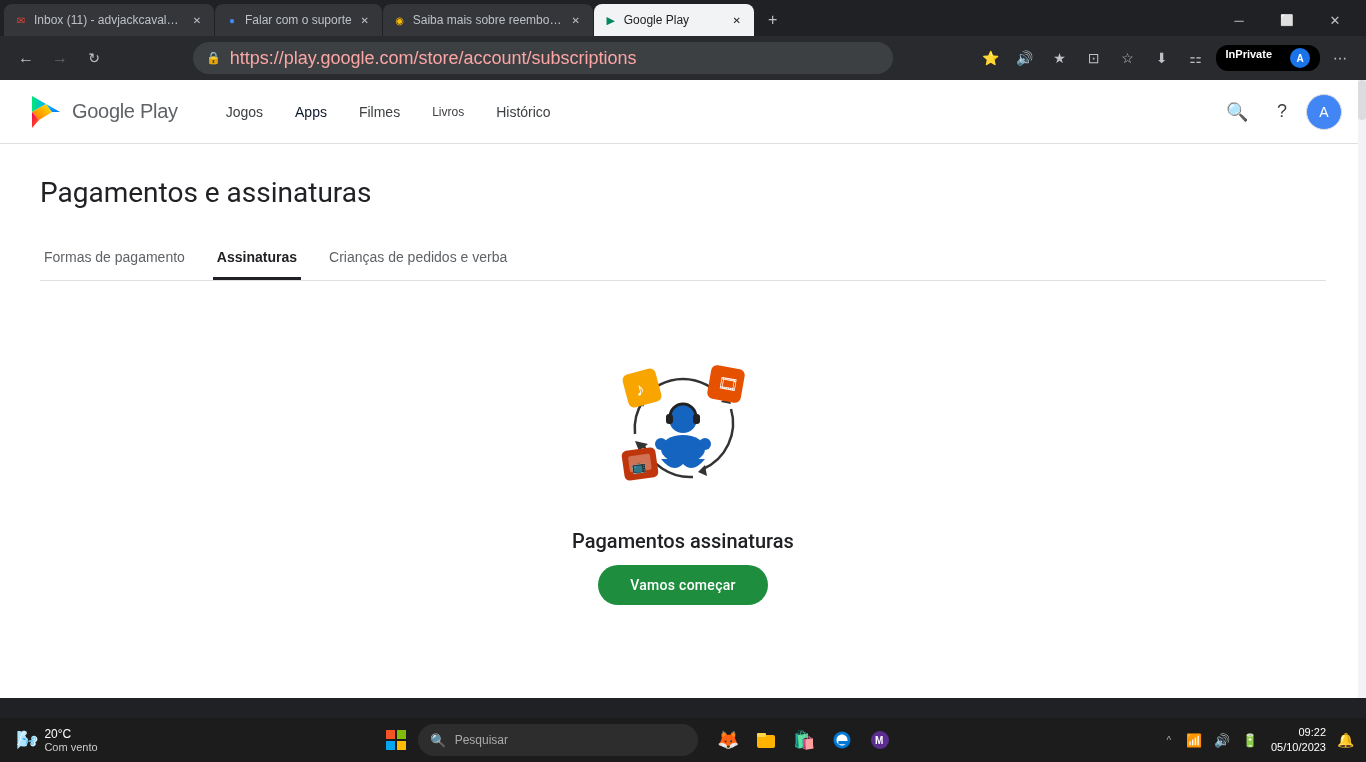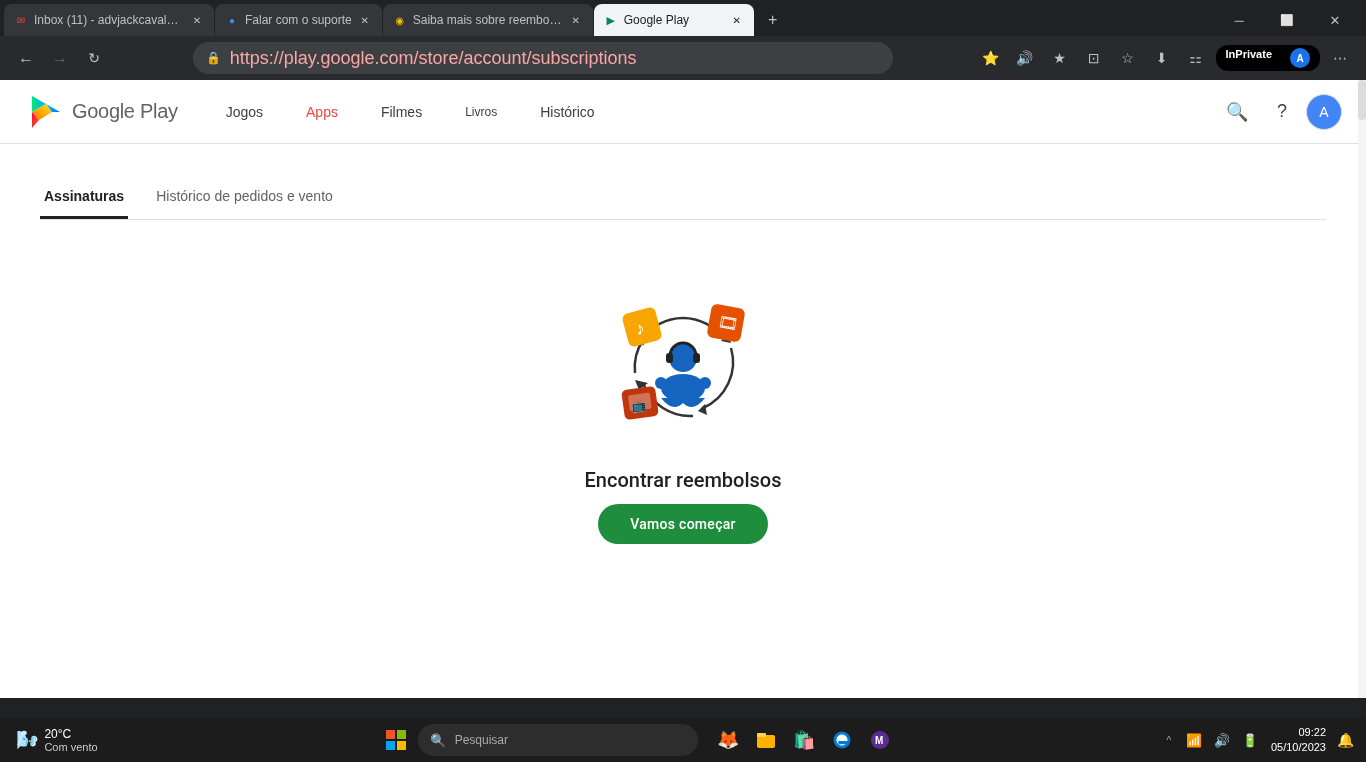--- a/index.html
+++ b/index.html
@@ -98,41 +98,43 @@
           </defs>
 
           <polygon points="8,4 22,12 8,20" fill="url(#g2)"></polygon>
           <polygon points="8,20 22,12 28,20 15,28" fill="url(#g3)"></polygon>
           <polygon points="22,12 36,20 28,20" fill="url(#g1)"></polygon>
           <polygon points="8,20 15,28 8,36" fill="url(#g4)"></polygon>
         </svg>
         <span style="font-size:20px; color:#5f6368; font-weight:400; letter-spacing:-0.3px;">Google Play</span>
       </div>
 
-      <div style="display:flex; align-items:center; gap:11px; flex:1;">
+      <div style="display:flex; align-items:center; gap:0; flex:1;">
         <div style="padding:8px 16px; font-size:14px; color:#3c4043; cursor:pointer; font-weight:500;">Jogos</div>
-        <div style="padding:8px 16px; font-size:14px; color:#ef4444; cursor:pointer; font-weight:500;">Apps</div>
+        <div style="padding:8px 16px; font-size:14px; color:#0f172a; cursor:pointer; font-weight:500;">Apps</div>
         <div style="padding:8px 16px; font-size:14px; color:#3c4043; cursor:pointer; font-weight:500;">Filmes</div>
         <div style="padding:8px 16px; font-size:12px; color:#3c4043; cursor:pointer; font-weight:500;">Livros</div>
         <div style="padding:8px 16px; font-size:14px; color:#3c4043; cursor:pointer; font-weight:500;">Histórico</div>
       </div>
 
       <div style="display:flex; align-items:center; gap:4px;">
         <div style="width:40px; height:40px; border-radius:50%; display:flex; align-items:center; justify-content:center; cursor:pointer; color:#3c4043; font-size:18px;">🔍</div>
         <div style="width:40px; height:40px; border-radius:50%; display:flex; align-items:center; justify-content:center; cursor:pointer; color:#3c4043; font-size:18px; border-radius:50%;">?</div>
         <div style="width:36px; height:36px; border-radius:50%; background:#4285f4; display:flex; align-items:center; justify-content:center; color:#fff; font-size:14px; font-weight:500; cursor:pointer; overflow:hidden; border:1px solid #ddd;">A</div>
       </div>
     </div>
 
     <div style="padding:32px 40px; background:#fff;">
 
+      <h1 style="font-size:28px; font-weight:400; color:#202124; margin-bottom:28px; font-family: 'Google Sans', Roboto, Arial, sans-serif;">Pagamentos e assinaturas</h1>
 
       <div style="display:flex; border-bottom:1px solid #e0e0e0; margin-bottom:0;">
+        <div style="padding:12px 4px; margin-right:24px; font-size:14px; color:#5f6368; cursor:pointer; font-weight:500; position:relative;">Formas de pagamento</div>
         <div style="padding:12px 4px; margin-right:24px; font-size:14px; color:#202124; cursor:pointer; font-weight:600; position:relative; border-bottom:3px solid #202124;">Assinaturas</div>
-        <div style="padding:12px 4px; margin-right:24px; font-size:14px; color:#5f6368; cursor:pointer; font-weight:500; position:relative;">Histórico de pedidos e vento</div>
+        <div style="padding:12px 4px; margin-right:24px; font-size:14px; color:#5f6368; cursor:pointer; font-weight:500; position:relative;">Crianças de pedidos e verba</div>
       </div>
 
       <div style="display:flex; flex-direction:column; align-items:center; justify-content:center; padding:48px 20px 40px;">
 
         <div style="width:200px; height:180px; margin-bottom:20px; position:relative; display:flex; align-items:center; justify-content:center;">
 
           <svg width="200" height="180" viewBox="0 0 200 180">
 
             <path d="M 60,70 A 50,50 0 0,1 140,70" fill="none" stroke="#333" stroke-width="2.5" stroke-dasharray="none"></path>
             <polygon points="145,65 148,75 138,73" fill="#333"></polygon>
@@ -164,21 +166,21 @@
             <rect x="83" y="85" width="7" height="10" rx="3" fill="#222"></rect>
             <rect x="110" y="85" width="7" height="10" rx="3" fill="#222"></rect>
 
             <path d="M78,130 Q90,145 100,135 Q110,145 122,130" fill="#1565c0" stroke="none"></path>
 
             <circle cx="78" cy="115" r="6" fill="#1565c0"></circle>
             <circle cx="122" cy="115" r="6" fill="#1565c0"></circle>
           </svg>
         </div>
 
-        <h2 style="font-size:20px; font-weight:500; color:#202124; margin-bottom:12px; font-family: 'Google Sans', Roboto, Arial, sans-serif;">Encontrar reembolsos</h2>
+        <h2 style="font-size:20px; font-weight:500; color:#202124; margin-bottom:12px; font-family: 'Google Sans', Roboto, Arial, sans-serif;">Pagamentos assinaturas</h2>
 
 
         <button style="background:#1e8e3e; color:#fff; border:none; border-radius:24px; padding:12px 32px; font-size:14px; font-weight:500; cursor:pointer; letter-spacing:0.3px; font-family: 'Google Sans', Roboto, Arial, sans-serif;">Vamos começar</button>
       </div>
     </div>
   </div>
 
   <div style="position:absolute; right:0; top:80px; width:8px; background:#f1f3f4; height:618px;">
     <div style="width:8px; height:40px; background:#dadce0; border-radius:4px; margin-top:0;"></div>
   </div>

